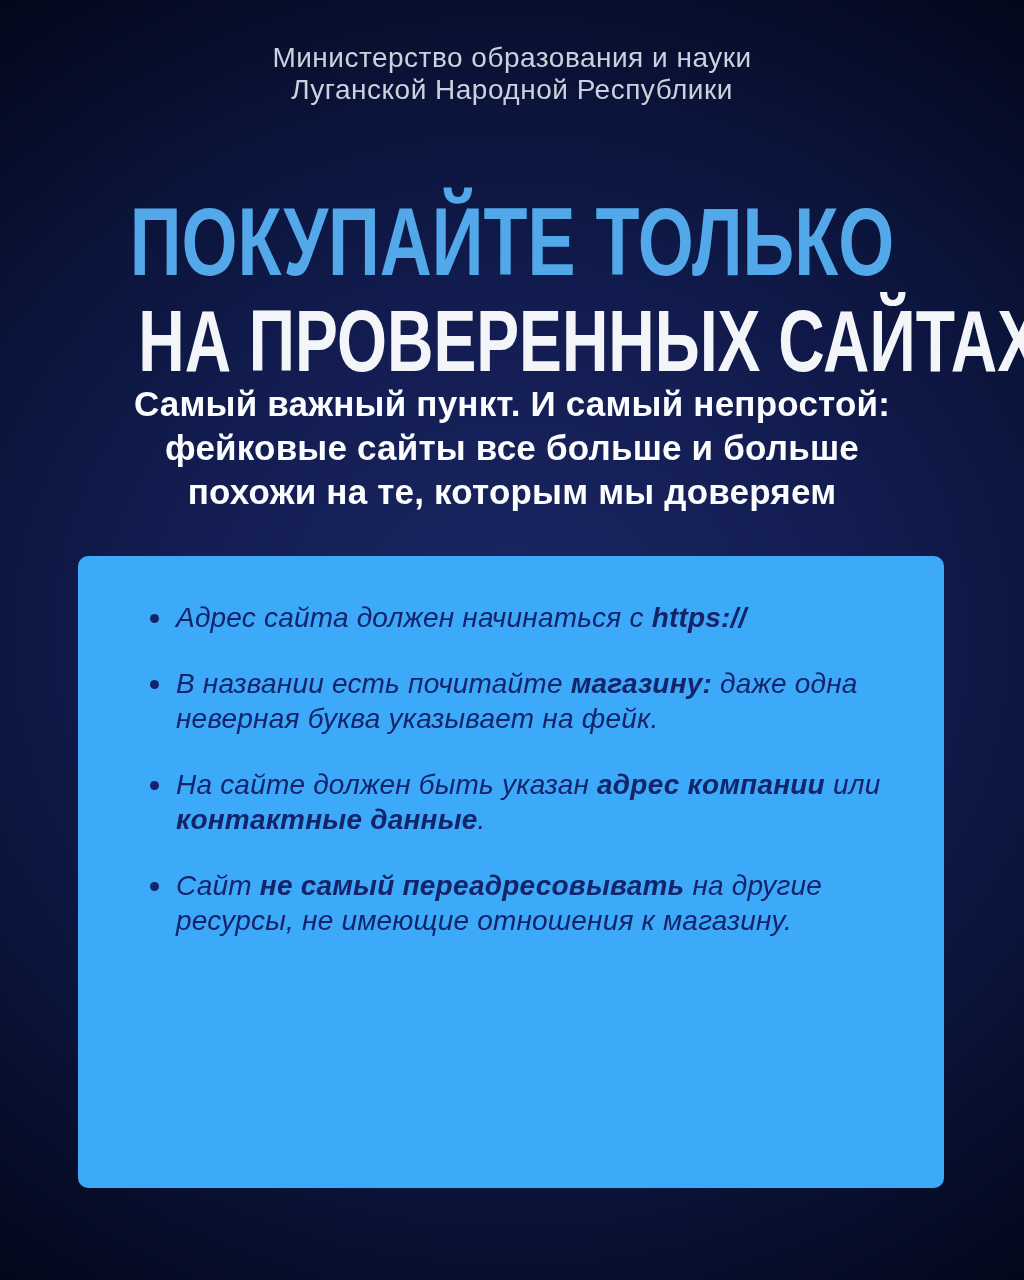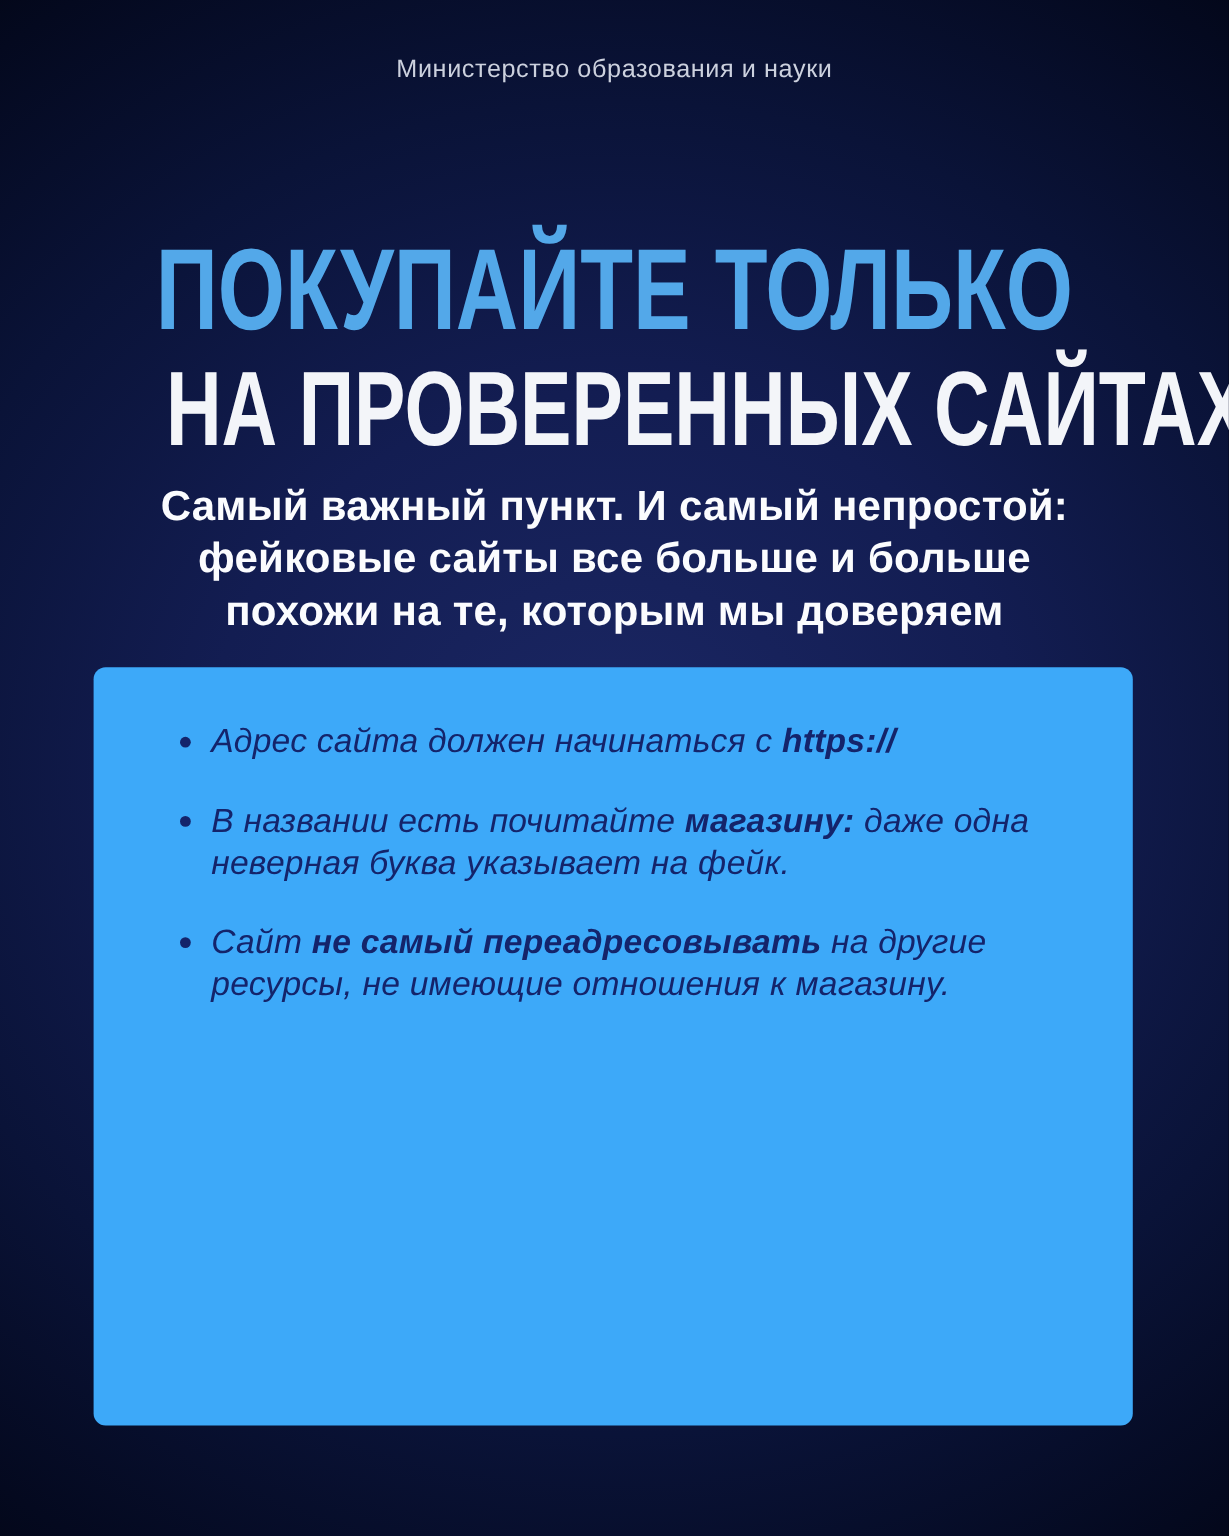--- a/index.html
+++ b/index.html
@@ -14,21 +14,21 @@
     width:1024px;height:1280px;
     background:
       radial-gradient(ellipse 95% 70% at 50% 50%,
         #1b2764 0%, #131d52 35%, #0a1338 62%, #04091f 85%, #01030d 100%);
   }
   
   .ministry{
     position:absolute;top:42px;left:0;width:1024px;
     text-align:center;
     color:#ccd1de;
-    font-size:21px;line-height:32px;
+    font-size:28px;line-height:32px;
     letter-spacing:.5px;
     font-weight:400;
   }
   .ministry span{display:block;}
   
   .title{
     position:absolute;top:160px;left:0;width:1024px;
     text-align:center;
     margin-top:30px;
   }
@@ -42,21 +42,21 @@
     font-size:96px;line-height:104px;
     transform:scaleX(.75);transform-origin:50% 50%;
   }
   .title-line-2{
     color:#f3f5f9;
     font-size:88px;line-height:94px;
     transform:scaleX(.73);transform-origin:50% 50%;
   }
   
   .subtitle{
-    position:absolute;top:400px;left:0;width:1024px;
+    position:absolute;top:382px;left:0;width:1024px;
     text-align:center;
     color:#fbfcfe;
     font-weight:700;
     font-size:35px;line-height:44px;
     letter-spacing:.2px;
   }
   .subtitle span{display:block;}
   
   .card{
     position:absolute;left:78px;top:556px;
@@ -85,20 +85,21 @@
   }
   .bullet-text b{font-weight:700;}
 </style>
 </head>
 <body>
 
 <div class="poster">
 
   <div class="ministry">
     <span>Министерство образования и науки</span>
+    <span>Луганской Народной Республики</span>
   </div>
 
   <div class="title">
     <span class="title-line title-line-1">ПОКУПАЙТЕ ТОЛЬКО</span>
     <span class="title-line title-line-2">НА ПРОВЕРЕННЫХ САЙТАХ</span>
   </div>
 
   <div class="subtitle">
     <span>Самый важный пункт. И самый непростой:</span>
     <span>фейковые сайты все больше и больше</span>
@@ -110,18 +111,22 @@
         <li class="bullet-item">
           <span class="dot"></span>
           <span class="bullet-text"><span>Адрес сайта должен начинаться с </span><b>https://</b></span>
         </li>
         <li class="bullet-item">
           <span class="dot"></span>
           <span class="bullet-text"><span>В названии есть почитайте </span><b>магазину:</b><span> даже одна неверная буква указывает на фейк.</span></span>
         </li>
         <li class="bullet-item">
           <span class="dot"></span>
+          <span class="bullet-text"><span>На сайте должен быть указан </span><b>адрес компании</b><span> или </span><b>контактные данные</b><span>.</span></span>
+        </li>
+        <li class="bullet-item">
+          <span class="dot"></span>
           <span class="bullet-text"><span>Сайт </span><b>не самый переадресовывать</b><span> на другие ресурсы, не имеющие отношения к магазину.</span></span>
         </li>
       </ul>
   </div>
 
 </div>
 
 </body></html>

